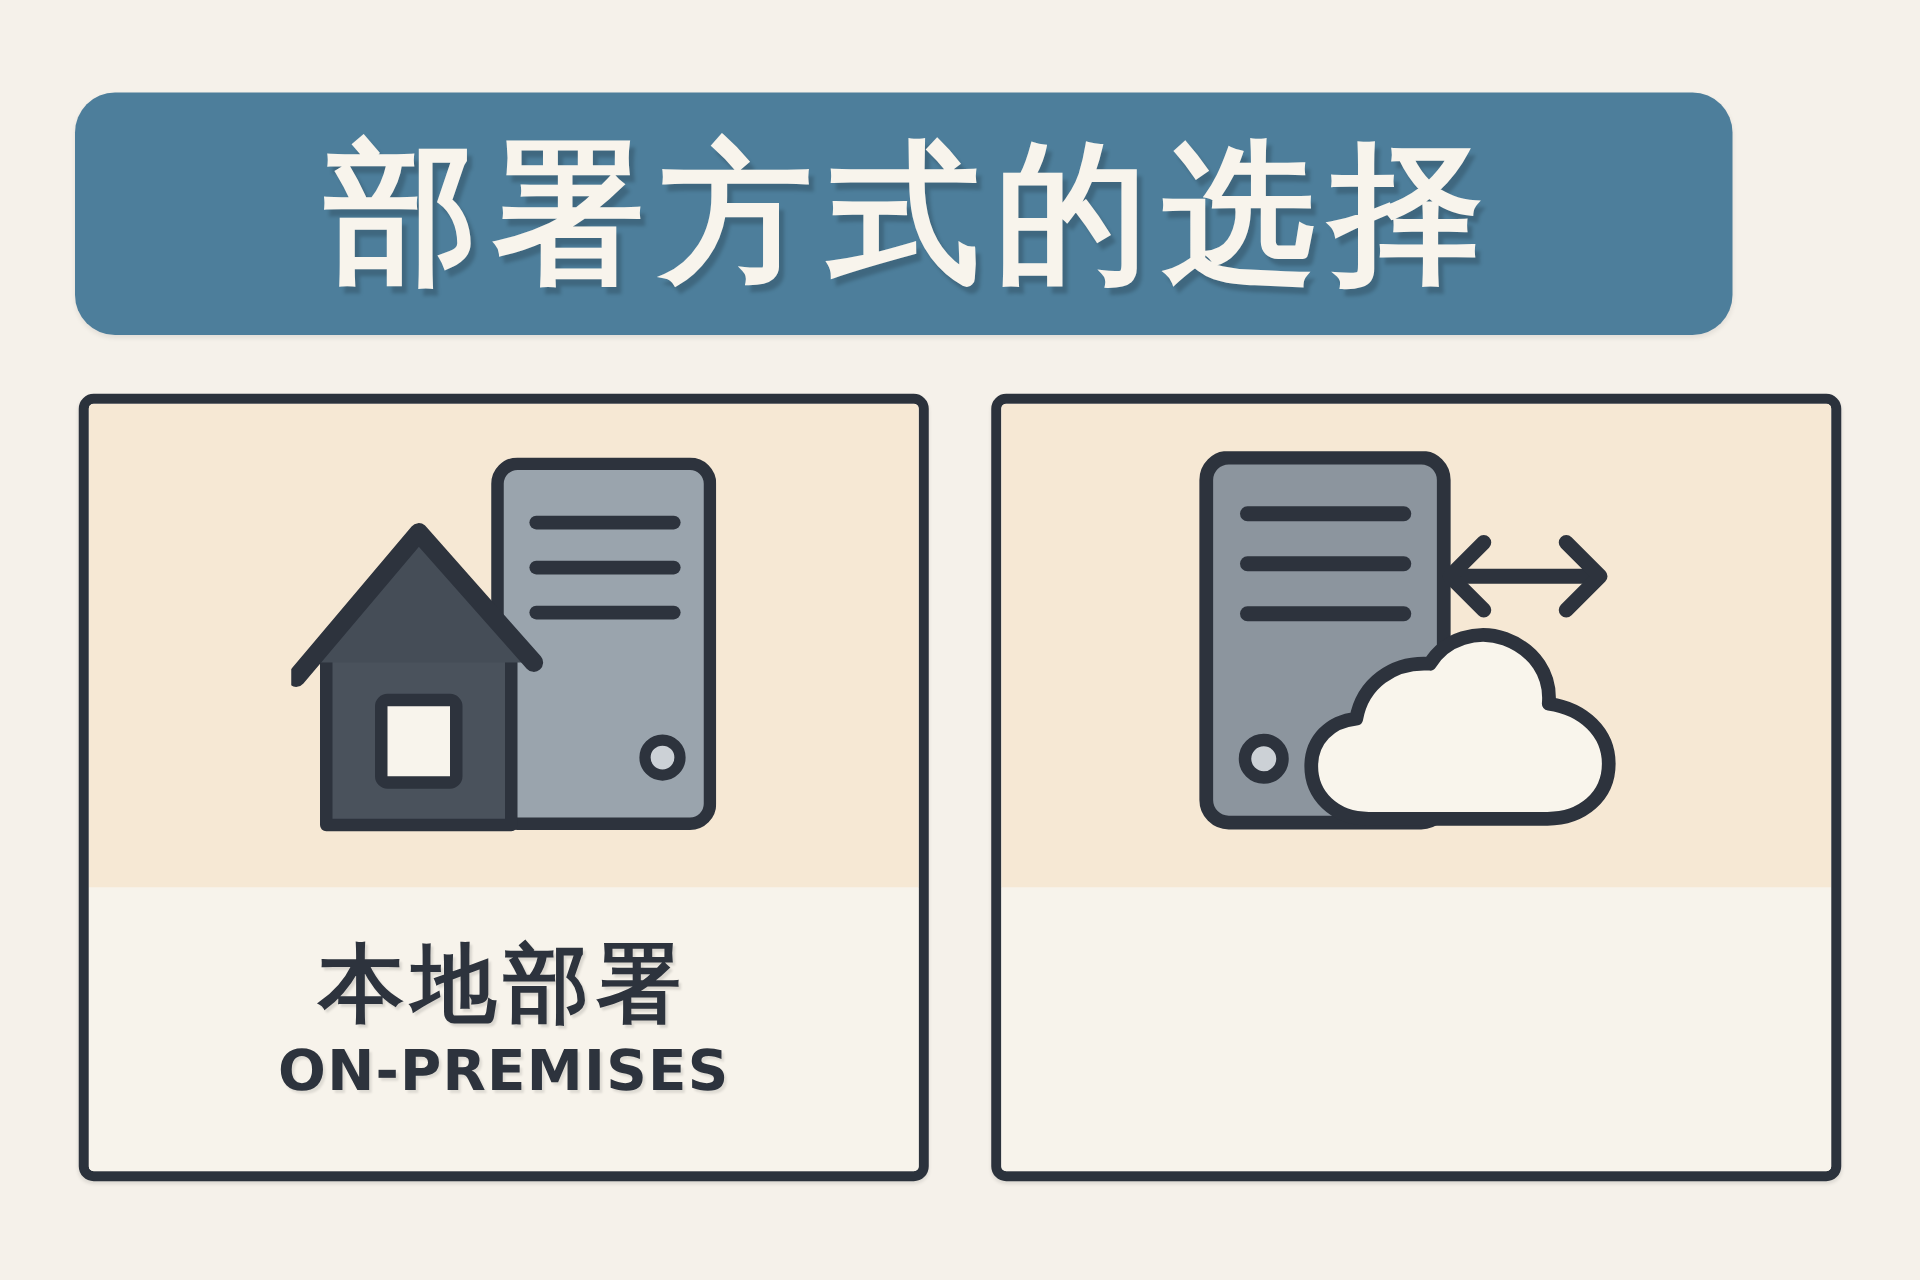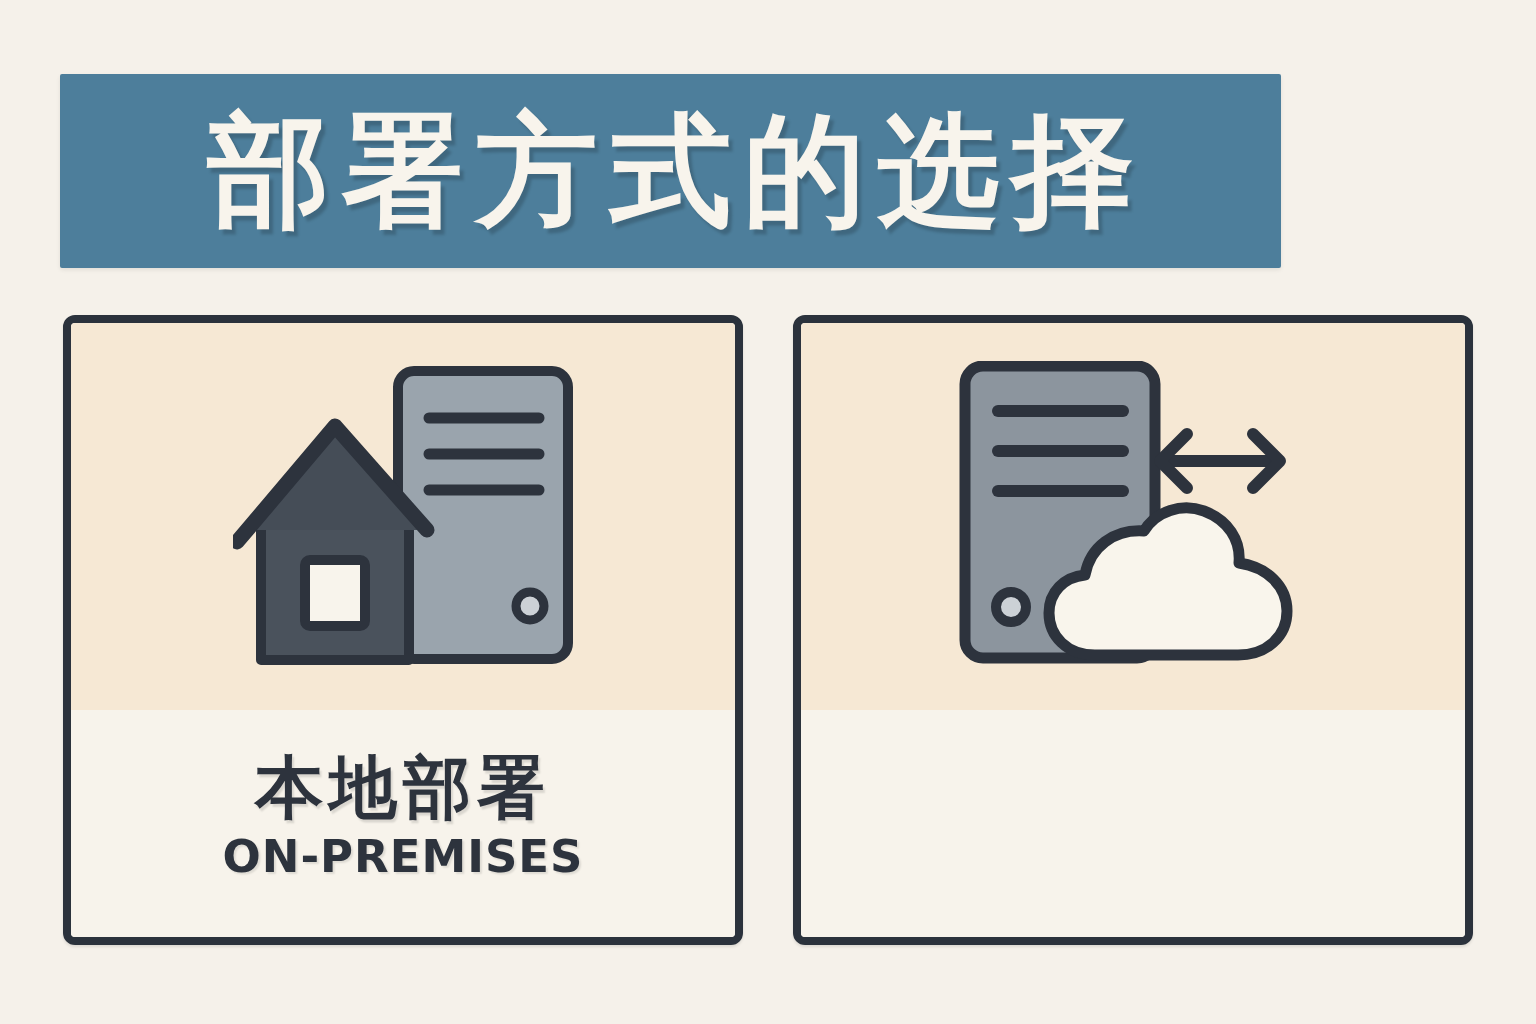--- a/index.html
+++ b/index.html
@@ -21,23 +21,23 @@
   * { margin: 0; padding: 0; box-sizing: border-box; }
   html, body { width: 1536px; height: 1024px; overflow: hidden; }
   body {
     background: var(--page-bg);
     font-family: "DejaVu Sans", "Liberation Sans", sans-serif;
     position: relative;
   }
   .banner {
     position: absolute;
     left: 60px; top: 74px;
-    width: 1221px; height: 194px;
+    width: 1326px; height: 194px;
     background: var(--banner-bg);
-    border-radius: 2px;
+    border-radius: 32px;
     display: flex; align-items: center; justify-content: center;
     box-shadow: 0 2px 4px rgba(0,0,0,0.08);
   }
   .banner h1 {
     color: var(--banner-text);
     font-size: 122px;
     font-weight: bold;
     letter-spacing: 12px;
     text-shadow: 4px 5px 3px rgba(0,0,0,0.18);
     white-space: nowrap;

